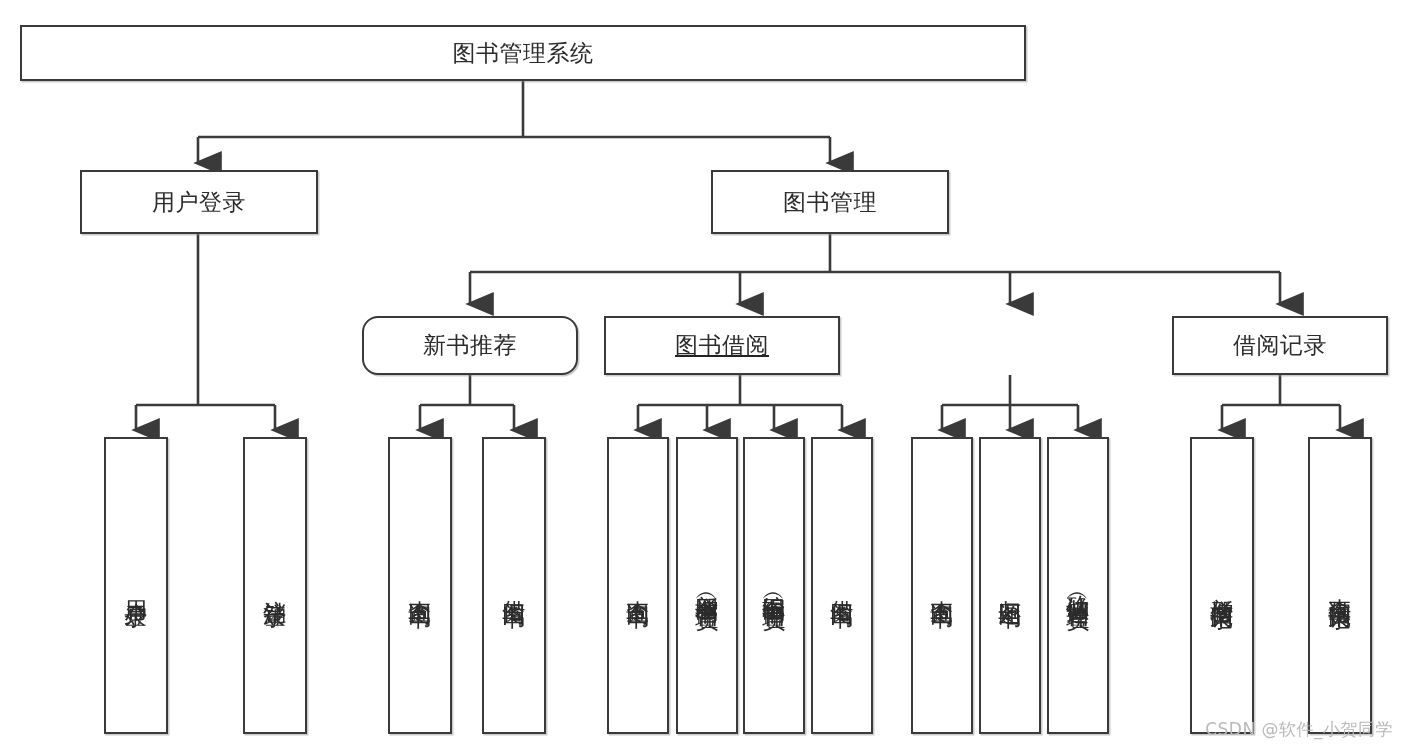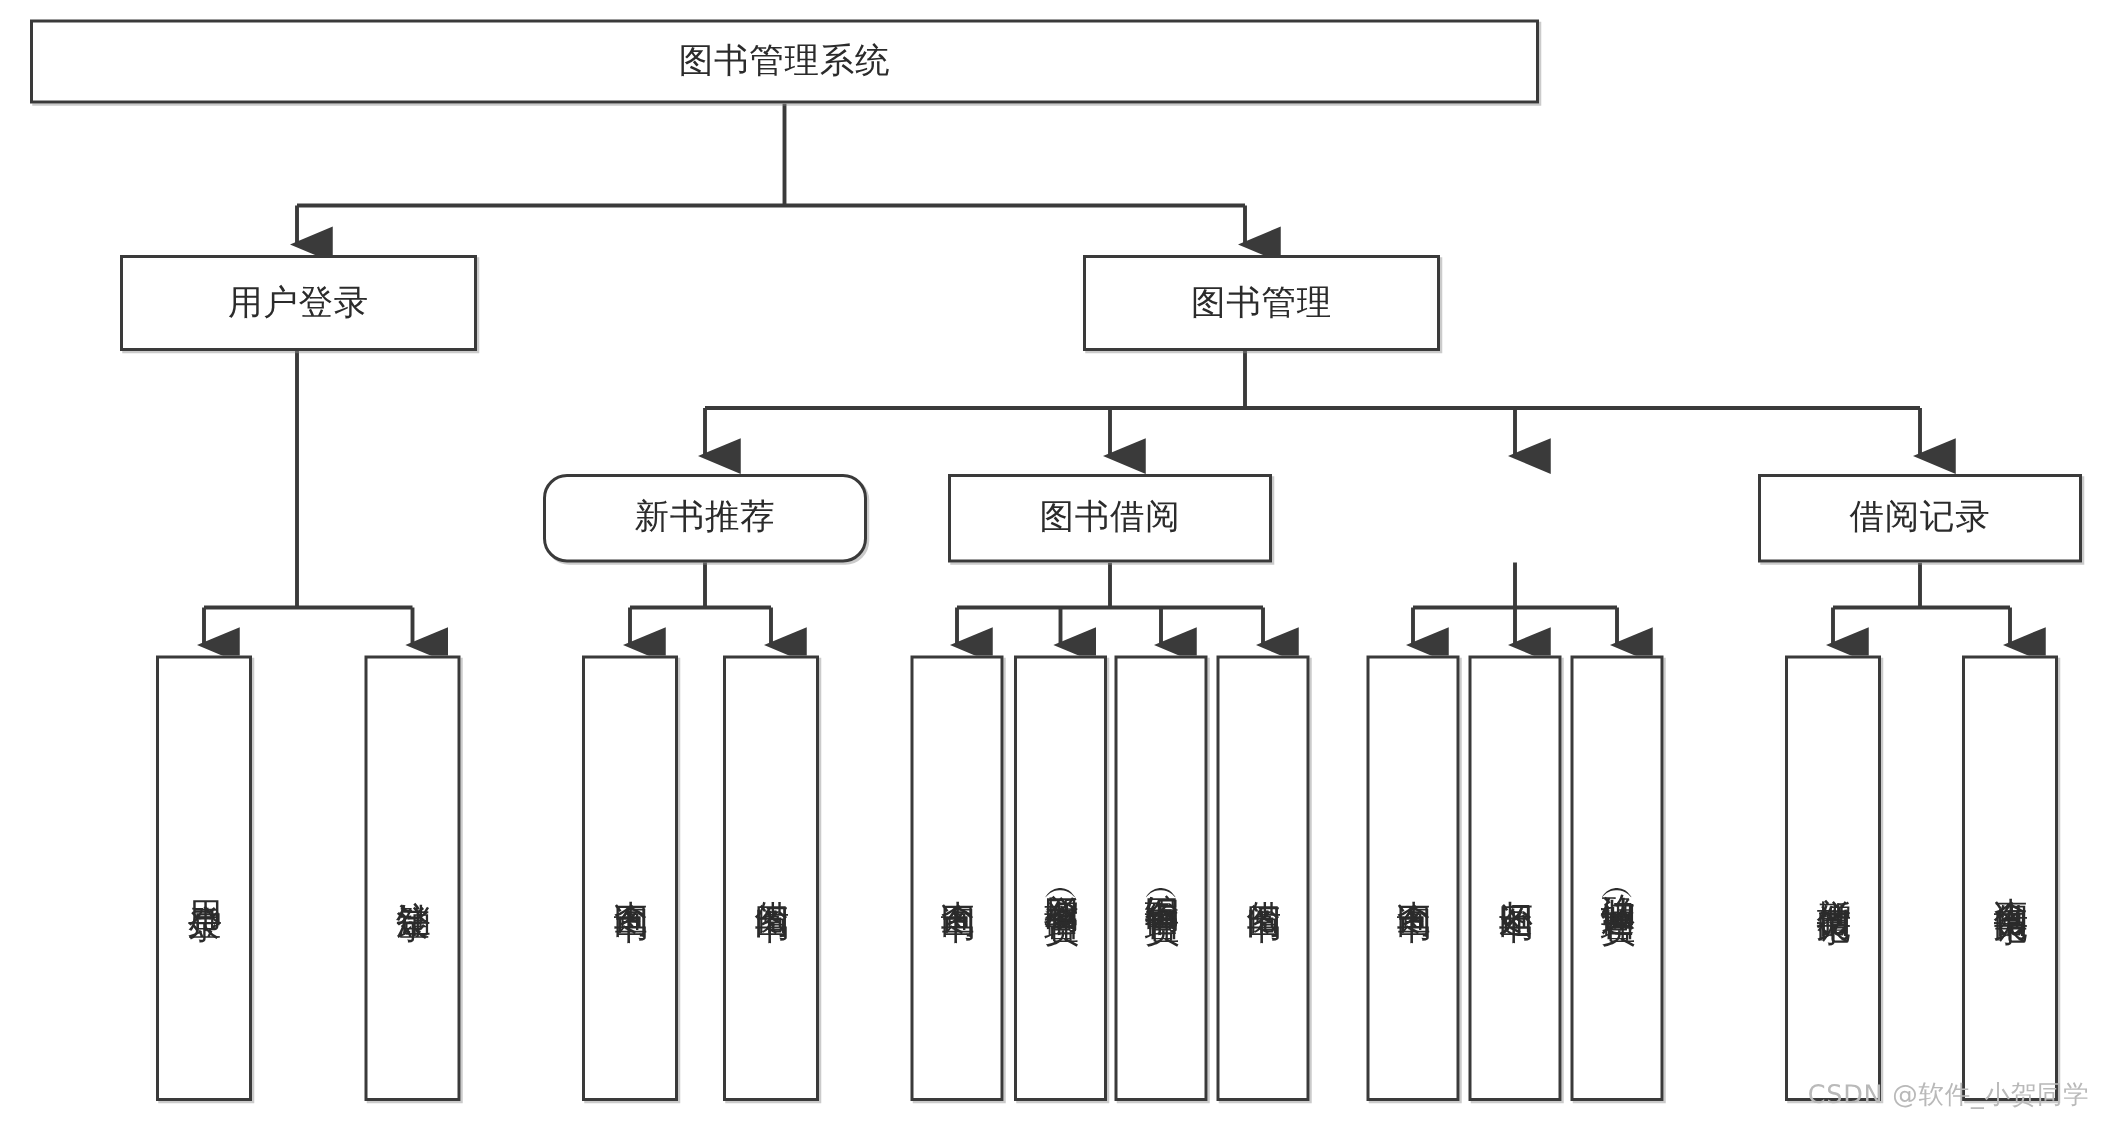--- a/index.html
+++ b/index.html
@@ -118,35 +118,35 @@
       <path d="M 1010 405 L 1010 430" marker-end="url(#arrow)"></path>
       <path d="M 1078 405 L 1078 430" marker-end="url(#arrow)"></path>
 
       <path d="M 1280 375 L 1280 405"></path>
       <path d="M 1222 405 L 1340 405"></path>
       <path d="M 1222 405 L 1222 430" marker-end="url(#arrow)"></path>
       <path d="M 1340 405 L 1340 430" marker-end="url(#arrow)"></path>
     </g>
   </svg>
 
-  <div class="node" style="left:20px; top:13px; width:1006px; height:56px;">
+  <div class="node" style="left:20px; top:25px; width:1006px; height:56px;">
     <span class="label">图书管理系统</span>
   </div>
 
   <div class="node" style="left:80px; top:170px; width:238px; height:64px;">
     <span class="label">用户登录</span>
   </div>
-  <div class="node" style="left:711px; top:170px; width:238px; height:64px;margin-left:11px;">
+  <div class="node" style="left:711px; top:170px; width:238px; height:64px;">
     <span class="label">图书管理</span>
   </div>
 
   <div class="node" style="left:362px; top:316px; width:216px; height:59px;border-radius:16px;">
     <span class="label">新书推荐</span>
   </div>
-  <div class="node" style="left:632px; top:316px; width:216px; height:59px;">
+  <div class="node" style="left:604px; top:316px; width:236px; height:59px;text-decoration:underline;">
     <span class="label">图书借阅</span>
   </div>
   <div class="node" style="left:1172px; top:316px; width:216px; height:59px;">
     <span class="label">借阅记录</span>
   </div>
 
   <div class="node leaf" style="left:104px; top:437px; width:64px; height:297px;">
     <span class="label">用户登录</span>
   </div>
   <div class="node leaf" style="left:243px; top:437px; width:64px; height:297px;">

